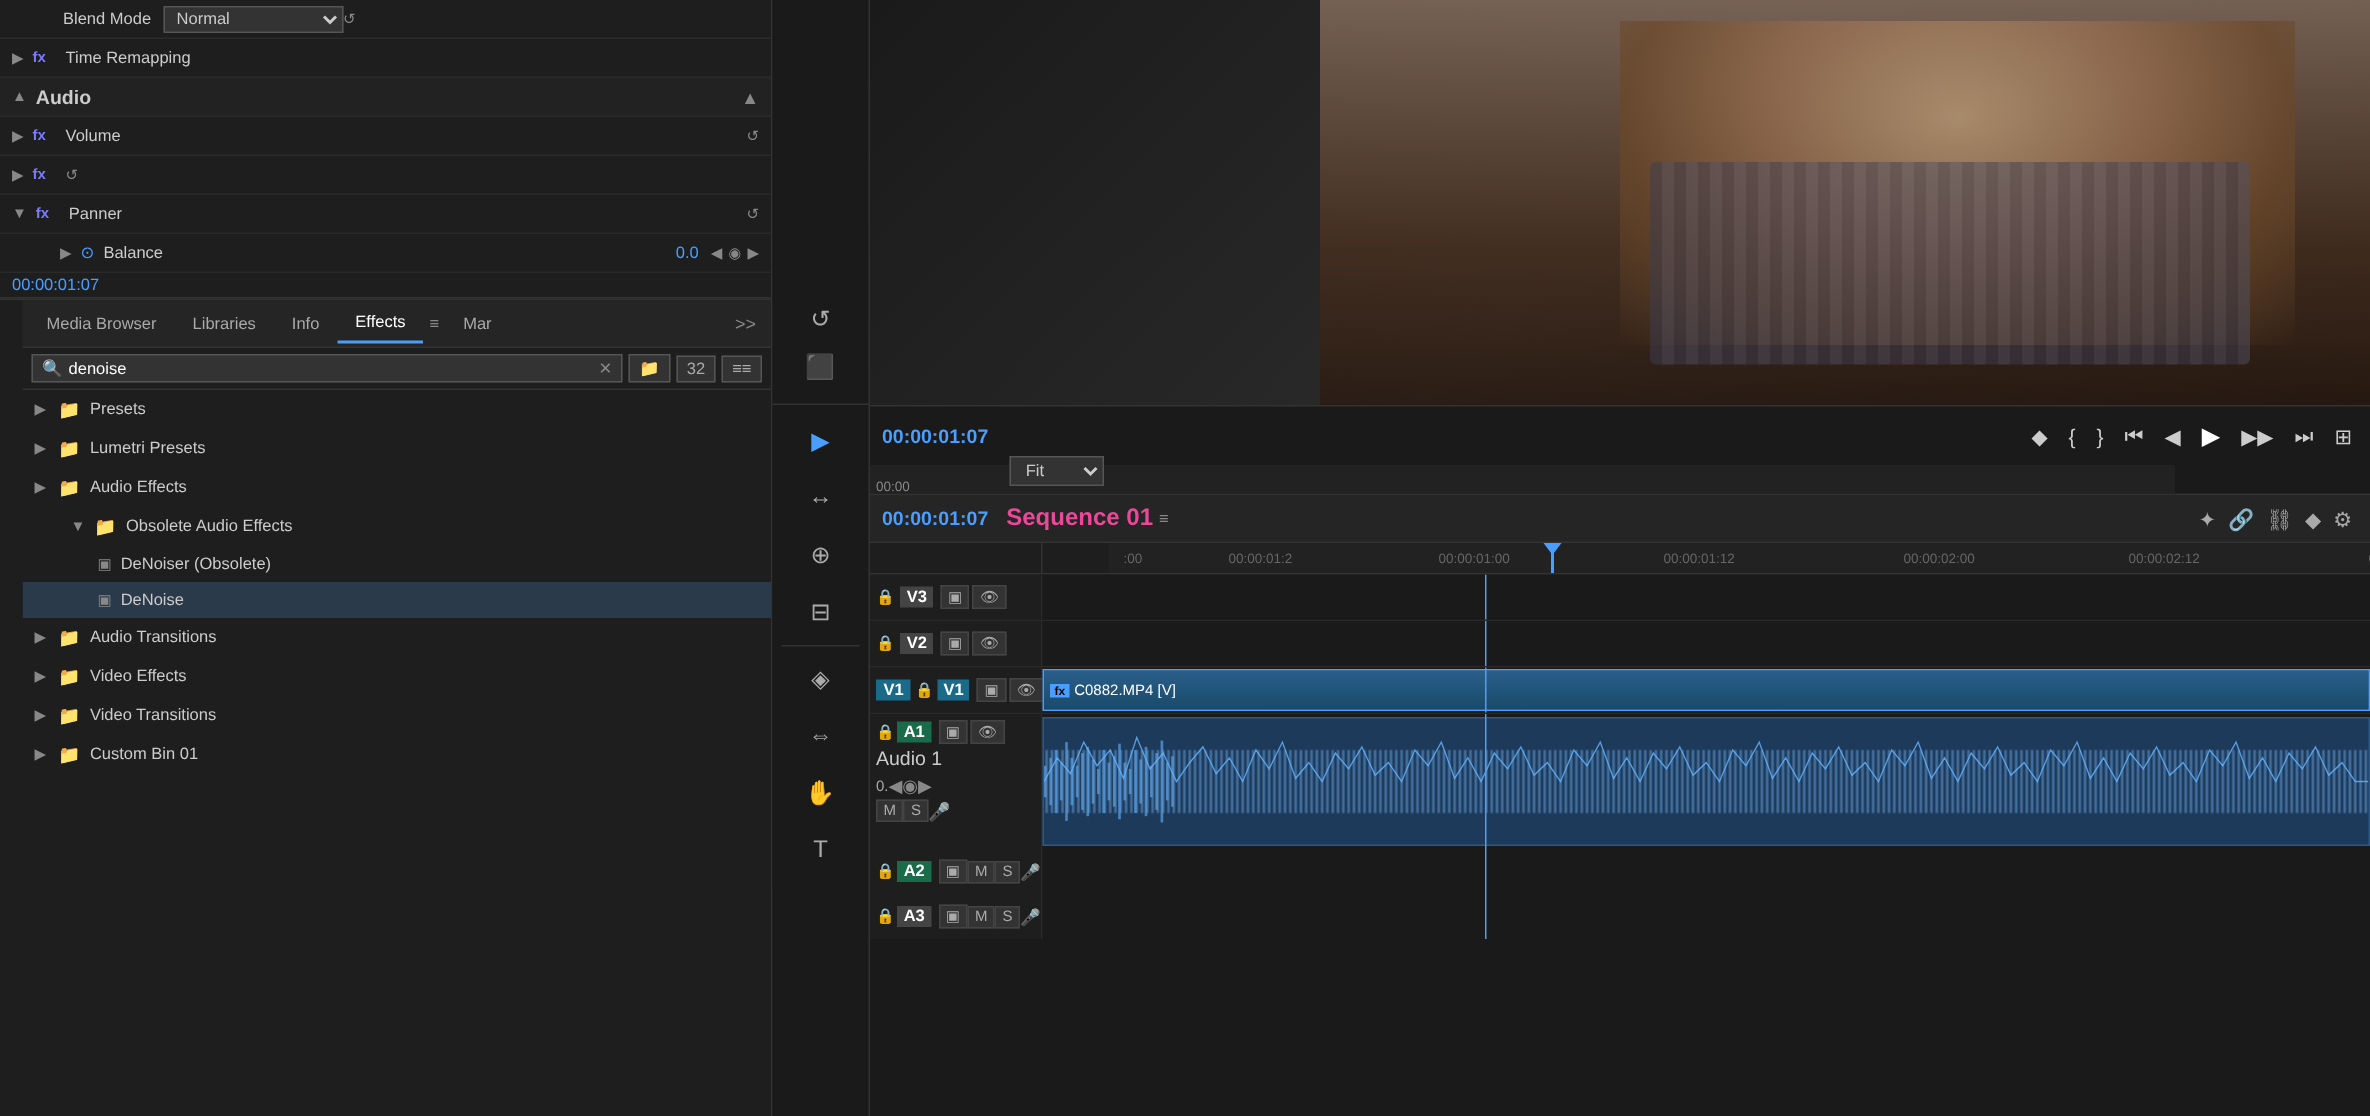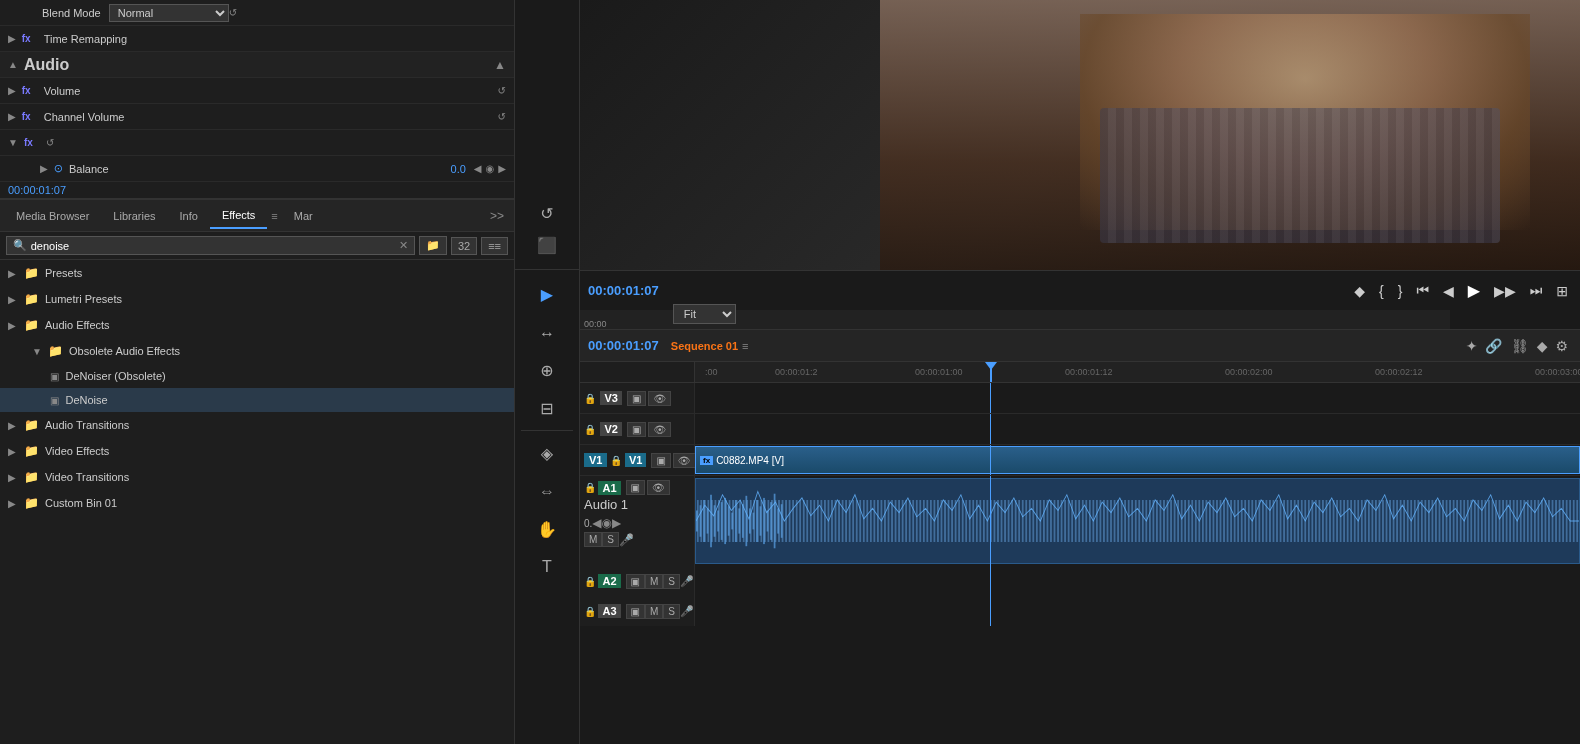--- a/index.html
+++ b/index.html
@@ -96,21 +96,21 @@
       display: flex;
       align-items: center;
       padding: 3px 8px;
       border-bottom: 1px solid #2a2a2a;
       min-height: 26px;
       background: #222;
     }
 
     .section-header .section-label {
       color: #ccc;
-      font-size: 16px;
+      font-size: 13px;
       font-weight: bold;
     }
 
     .collapse-arrow {
       color: #888;
       margin-right: 6px;
       font-size: 10px;
     }
 
     .scroll-up {
@@ -162,20 +162,21 @@
       padding: 2px 8px;
       border-bottom: 1px solid #333;
     }
 
     
     .effects-panel {
       flex: 1;
       display: flex;
       flex-direction: column;
       overflow: hidden;
+      padding-left: 15px;
     }
 
     .panel-tabs {
       display: flex;
       align-items: center;
       background: #252525;
       border-bottom: 1px solid #333;
       padding: 0 4px;
       min-height: 32px;
     }
@@ -543,27 +544,27 @@
       <div class="effect-row">
         <span class="collapse-arrow">▶</span>
         <span class="fx-badge">fx</span>
         <span class="effect-name">Volume</span>
         <span class="reset-icon">↺</span>
       </div>
 
       <div class="effect-row">
         <span class="collapse-arrow">▶</span>
         <span class="fx-badge">fx</span>
-        <span class="effect-name">Channel Volume</span>
         <span class="reset-icon">↺</span>
       </div>
 
       <div class="effect-row">
         <span class="collapse-arrow">▼</span>
         <span class="fx-badge">fx</span>
+        <span class="effect-name">Panner</span>
         <span class="reset-icon">↺</span>
       </div>
 
       <div class="param-row">
         <span class="collapse-arrow">▶</span>
         <span class="param-icon">⊙</span>
         <span class="param-name">Balance</span>
         <span class="param-value">0.0</span>
         <div class="param-controls">
           <span>◀</span>
@@ -736,32 +737,32 @@
 
     <div style="height:20px; background:#1a1a1a; border-bottom:1px solid #333; display:flex; align-items:center;">
       <div style="width:870px; background:#222; height:100%; display:flex; align-items:flex-end; overflow:hidden; padding:0 4px;">
         <span style="color:#888; font-size:9px;">00:00</span>
       </div>
     </div>
 
     <div style="background:#1e1e1e; border-bottom:1px solid #333;">
       <div style="display:flex; align-items:center; padding:4px 8px; height:32px; background:#252525; border-bottom:1px solid #333;">
         <span style="color:#4a9eff; font-size:13px; font-weight:bold; margin-right:12px;">00:00:01:07</span>
-        <span style="color:#f97316; font-size:11px; font-weight:bold;">Sequence 01</span>
+        <span style="color:#ec4899; font-size:16px; font-weight:bold;">Sequence 01</span>
         <span style="color:#888; font-size:11px; margin-left:4px;">≡</span>
         <div style="flex:1;"></div>
 
         <button class="tl-tool-btn">✦</button>
         <button class="tl-tool-btn">🔗</button>
         <button class="tl-tool-btn">⛓</button>
         <button class="tl-tool-btn">◆</button>
         <button class="tl-tool-btn">⚙</button>
       </div>
 
-      <div style="display:flex; height:20px;">
+      <div style="display:flex; height:20px;gap:44px;">
         <div style="width:115px; min-width:115px; background:#1e1e1e; border-right:1px solid #333;"></div>
         <div style="flex:1; background:#222; position:relative; overflow:hidden; display:flex; align-items:center;">
 
           <span style="position:absolute; left:10px; color:#666; font-size:9px;">:00</span>
           <span style="position:absolute; left:80px; color:#666; font-size:9px;">00:00:01:2</span>
           <span style="position:absolute; left:220px; color:#666; font-size:9px;">00:00:01:00</span>
           <span style="position:absolute; left:370px; color:#666; font-size:9px;">00:00:01:12</span>
           <span style="position:absolute; left:530px; color:#666; font-size:9px;">00:00:02:00</span>
           <span style="position:absolute; left:680px; color:#666; font-size:9px;">00:00:02:12</span>
           <span style="position:absolute; left:840px; color:#666; font-size:9px;">00:00:03:00</span>

